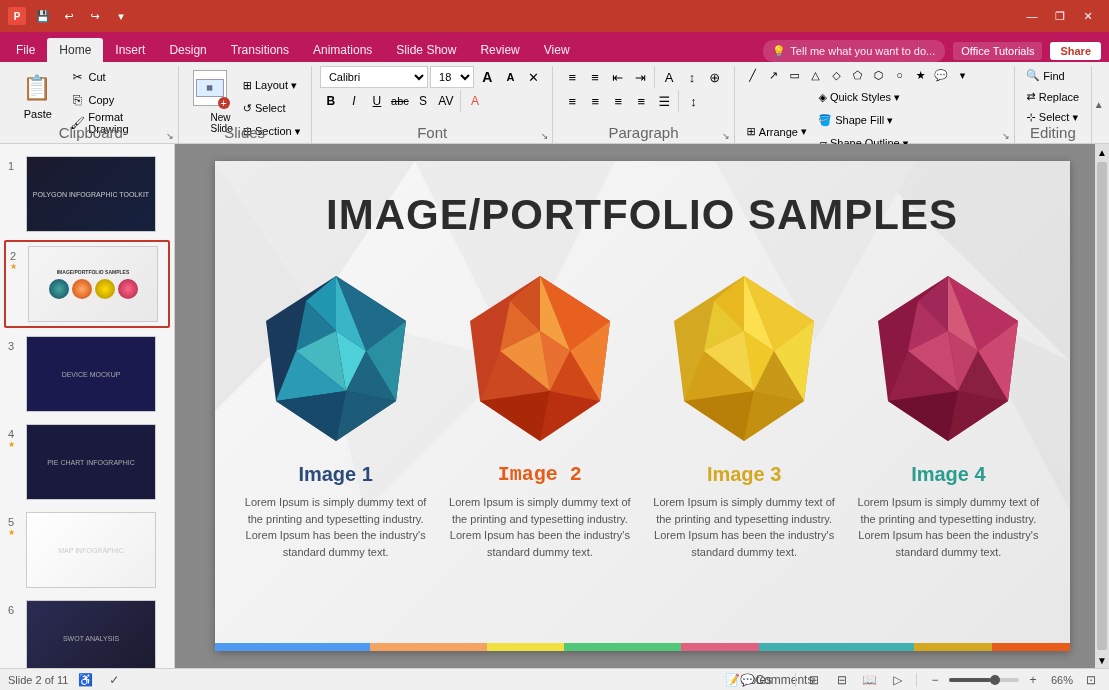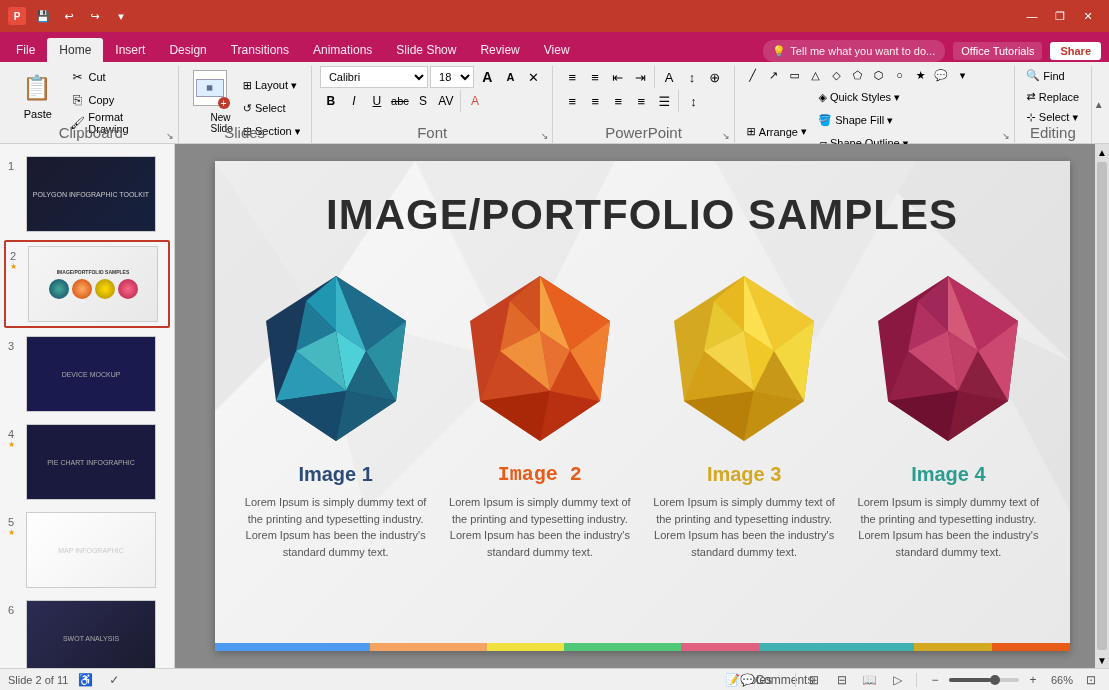--- a/index.html
+++ b/index.html
@@ -249,21 +249,21 @@
     </div>
     <div class="para-row">
       <button class="icon-btn">≡</button>
       <button class="icon-btn">≡</button>
       <button class="icon-btn">≡</button>
       <button class="icon-btn">≡</button>
       <button class="icon-btn">☰</button>
       <div class="divider"></div>
       <button class="icon-btn">↕</button>
     </div>
-    <div class="ribbon-group-label">PowerPoint</div>
+    <div class="ribbon-group-label">Paragraph</div>
     <div class="ribbon-group-expand">↘</div>
   </div>
 
   <div class="drawing-group" style="min-width:280px;">
     <div class="shapes-row">
       <button class="shape-btn">╱</button>
       <button class="shape-btn">↗</button>
       <button class="shape-btn">▭</button>
       <button class="shape-btn">△</button>
       <button class="shape-btn">◇</button>

